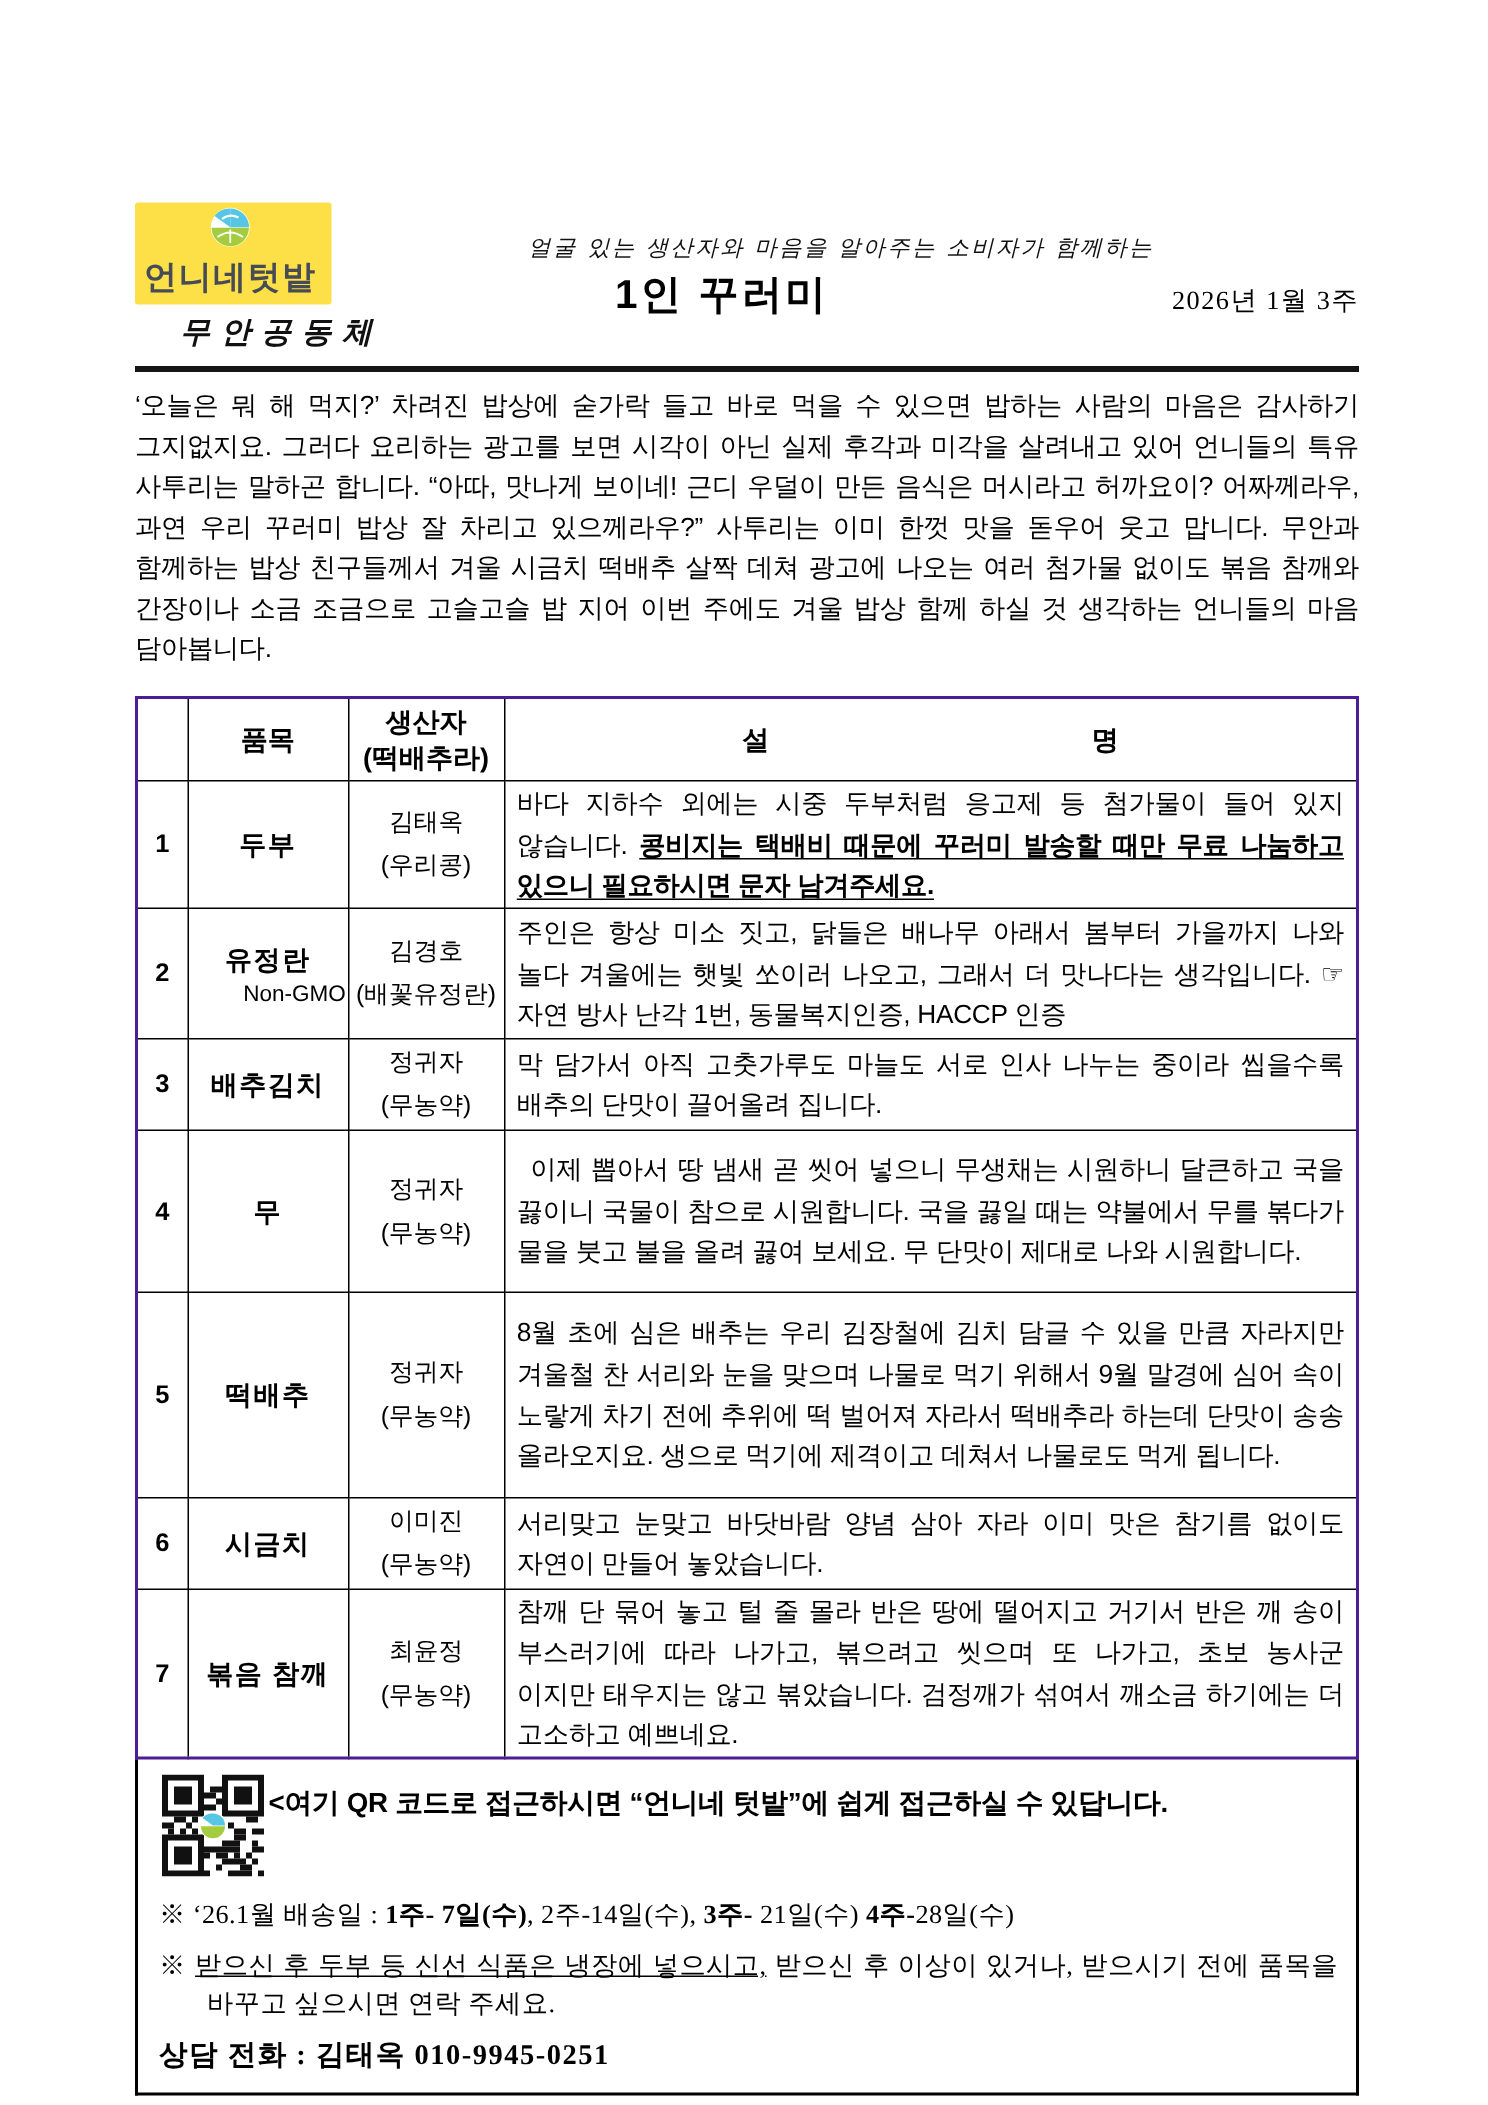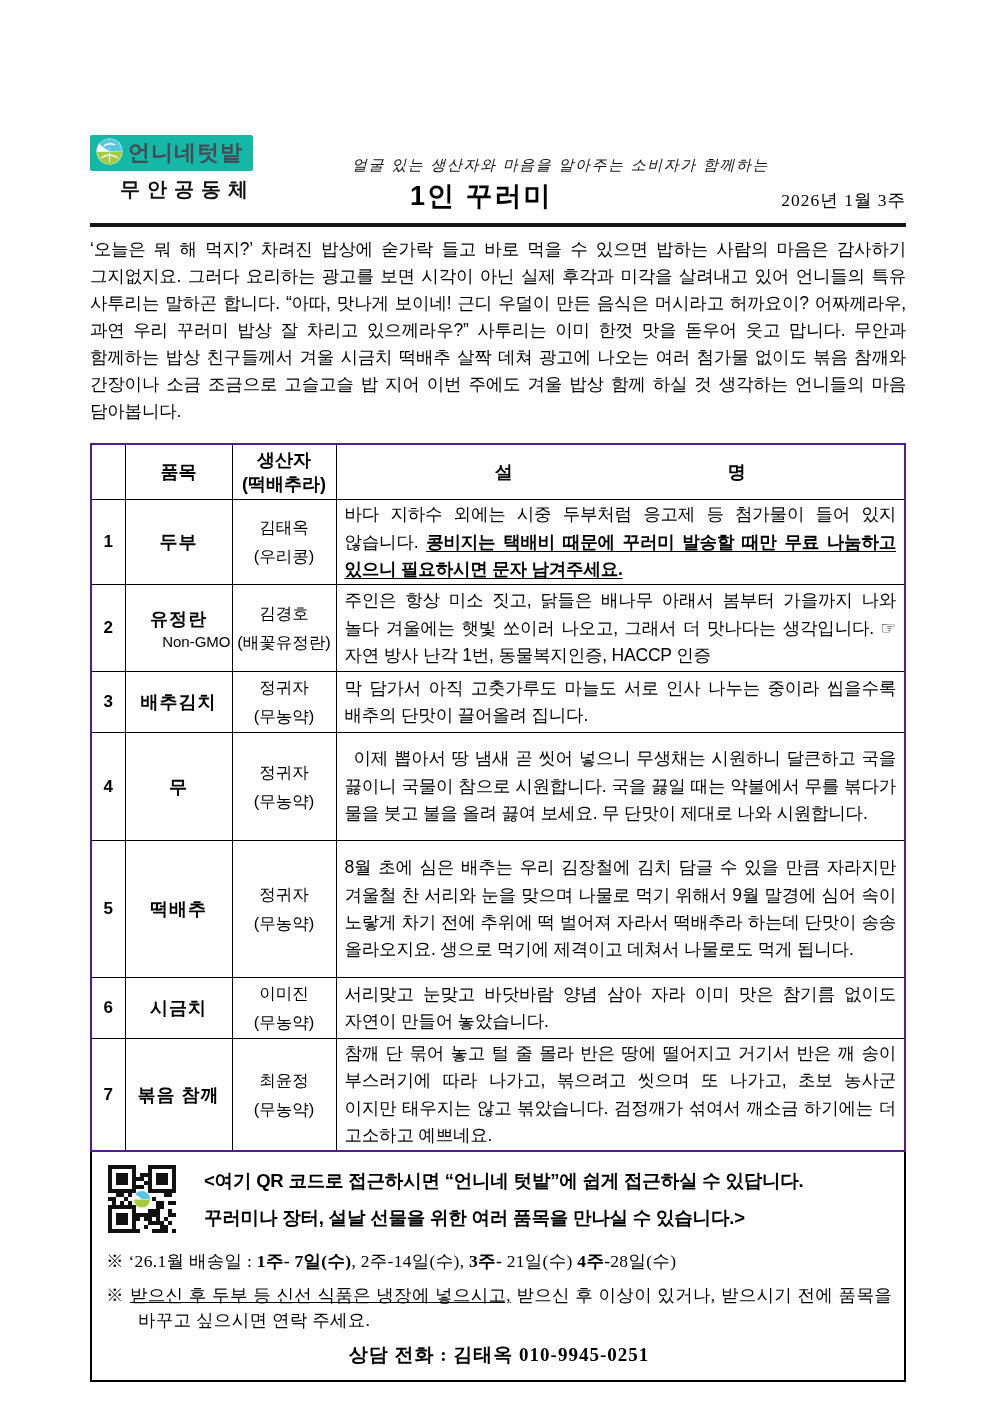--- a/index.html
+++ b/index.html
@@ -7,31 +7,32 @@
     width:992px;height:1403px;position:relative;
     font-family:"Liberation Sans","DejaVu Sans",sans-serif;color:#000;
     overflow:hidden;
   }
   .page{position:absolute;left:90px;top:135px;width:816px;}
 
   
   .header{display:flex;align-items:flex-start;}
   .logo{width:190px;flex:0 0 auto;}
   .logo-top{
-    background:#14b8a6;display:inline-flex;align-items:flex-start;gap:5px;
-    padding:3px 10px 3px 6px;border-radius:2px;
+    background:#fde047;display:inline-flex;align-items:center;gap:5px;
+    padding:3px 10px 3px 6px;border-radius:2px;flex-direction:column;
   }
   .logo-mark{width:27px;height:27px;flex:0 0 auto;}
   .logo-title{
     font-weight:bold;font-size:22px;color:#474b55;letter-spacing:1px;
     font-family:"Liberation Sans",sans-serif;
   }
   .logo-sub{
     font-weight:bold;font-size:20px;letter-spacing:7px;color:#111;
     margin:5px 0 0 30px;
+    font-style:italic;
   }
   .header-right{flex:1;padding-left:72px;}
   .slogan{
     font-family:"DejaVu Serif","Liberation Serif",serif;font-style:italic;
     font-size:15px;letter-spacing:1.5px;color:#111;white-space:nowrap;
     margin-top:21px;
   }
   .title-row{display:flex;justify-content:space-between;align-items:flex-end;margin-top:3px;}
   .doc-title{font-weight:bold;font-size:27px;letter-spacing:2px;margin-left:58px;}
   .doc-date{
@@ -61,33 +62,33 @@
   td.c-prod{text-align:center;font-size:16.5px;line-height:1.75;}
   td.c-desc{
     font-size:17.5px;line-height:27.4px;text-align:justify;padding:1px 8px;
     word-break:keep-all;letter-spacing:-0.2px;
   }
   td.c-desc.tindent{text-indent:9px;}
   .desc-strong{font-weight:bold;text-decoration:underline;text-underline-offset:3px;}
 
   
   .footer-box{border:2px solid #000;border-top:none;padding:5px 12px 12px 14px;}
-  .qr-row{display:flex;align-items:center;gap:26px;padding:5px 0 4px 0;}
+  .qr-row{display:flex;align-items:flex-start;gap:1px;padding:5px 0 4px 0;}
   .qr-img{width:72px;height:68px;flex:0 0 auto;}
   .qr-text{font-weight:bold;font-size:18.5px;line-height:37px;letter-spacing:-0.2px;}
   .note{
     font-family:"Liberation Serif","DejaVu Serif",serif;font-size:17.5px;
     line-height:25px;margin-top:9px;padding-left:32px;text-indent:-32px;
     letter-spacing:0.3px;text-align:justify;word-break:keep-all;
   }
   .note .b{font-weight:bold;}
   .note .u{text-decoration:underline;}
   .phone{
     font-family:"Liberation Serif","DejaVu Serif",serif;font-weight:bold;
-    font-size:19px;text-align:center;margin-top:9px;letter-spacing:1px;
+    font-size:19px;text-align:left;margin-top:9px;letter-spacing:1px;
   }
 </style>
 </head>
 <body>
 
 <div class="page">
 
   <div class="header">
     <div class="logo">
       <div class="logo-top">
@@ -284,21 +285,20 @@
           <rect x="48" y="8" width="12" height="12" fill="#111"></rect>
           <rect x="0" y="40" width="28" height="28" fill="#111"></rect>
           <rect x="4" y="44" width="20" height="20" fill="#fff"></rect>
           <rect x="8" y="48" width="12" height="12" fill="#111"></rect>
           <circle cx="34" cy="34" r="9" fill="#ffffff"></circle>
           <path d="M34,26 a8,8 0 0 1 8,8 l-8,0 Z M27,29 a8,8 0 0 1 7,-3 l0,8 Z" fill="#57c5e4"></path>
           <path d="M26,34.5 a8,8 0 0 0 16,0 Z" fill="#a4cc3f"></path>
         </svg>
       <div class="qr-text">
         <div>&lt;여기 QR 코드로 접근하시면 “언니네 텃밭”에 쉽게 접근하실 수 있답니다.</div>
-        <div>꾸러미나 장터, 설날 선물을 위한 여러 품목을 만나실 수 있습니다.&gt;</div>
       </div>
     </div>
     <div class="note"><span>※ </span><span>‘26.1월 배송일 : </span><span class="b">1주- 7일(수)</span><span>, 2주-14일(수), </span><span class="b">3주-</span><span> 21일(수) </span><span class="b">4주-</span><span>28일(수)</span></div>
     <div class="note"><span>※ </span><span class="u">받으신 후 두부 등 신선 식품은 냉장에 넣으시고,</span><span> 받으신 후 이상이 있거나, 받으시기 전에 품목을 바꾸고 싶으시면 연락 주세요.</span></div>
     <div class="phone">상담 전화 : 김태옥 010-9945-0251</div>
   </div>
 
 </div>
 
 </body></html>

